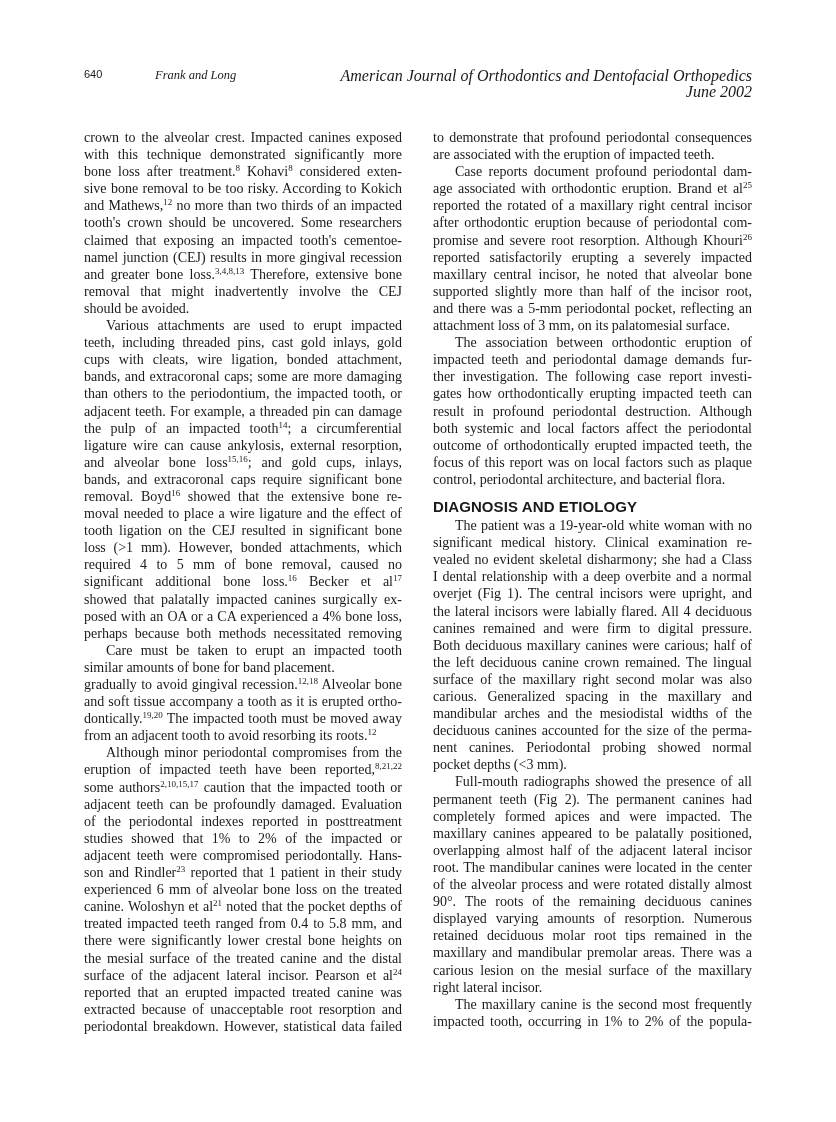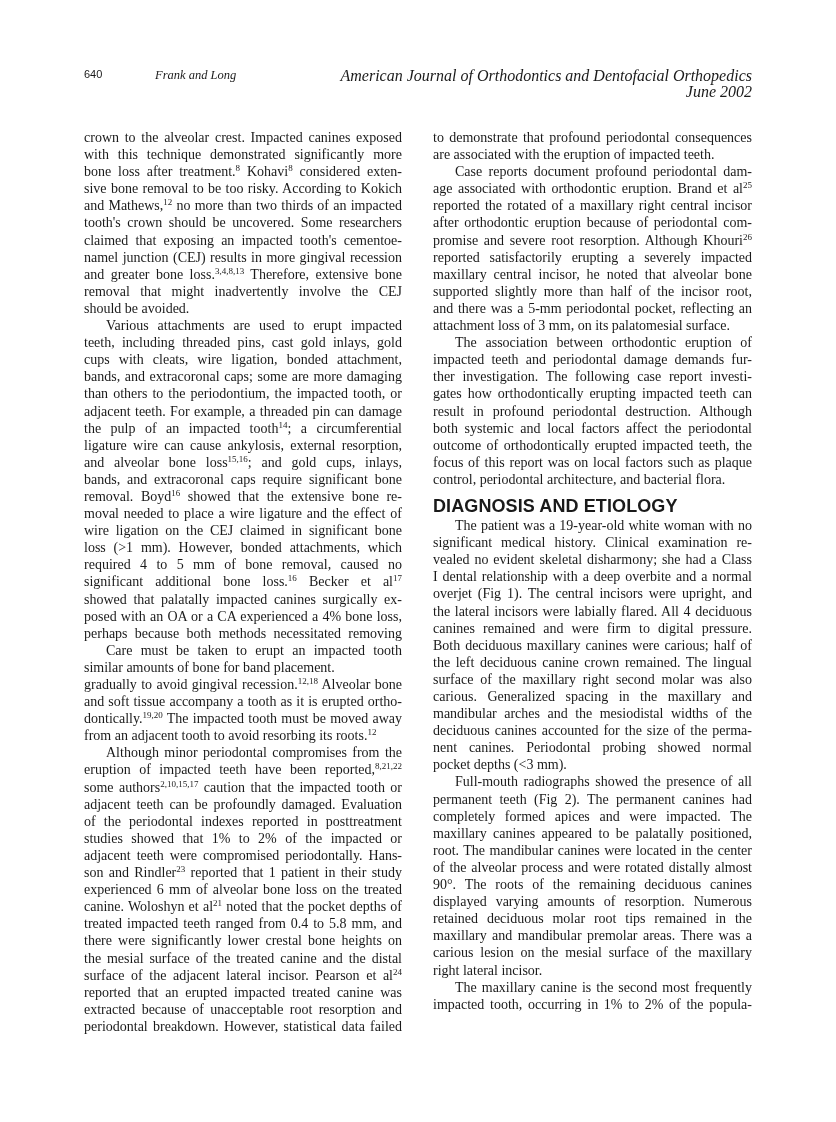--- a/index.html
+++ b/index.html
@@ -10,21 +10,21 @@
            font-weight: normal; font-size: 11px; }
   .running-authors { position: absolute; left: 28px; top: 0; font-style: italic; font-size: 12.5px; margin-left: 43px; }
   .journal { position: absolute; right: 0; top: 0; text-align: right; font-style: italic; font-size: 16px; line-height: 16px; }
   .col { position: absolute; top: 129px; font-family: "Liberation Serif", serif; font-size: 14px; }
   .col-left { left: 84px; width: 318px; }
   .col-right { left: 433px; width: 319px; }
   .ln { display: block; height: 17.1px; line-height: 17.1px; white-space: nowrap; text-align: justify; text-align-last: justify; }
   .ln.last { text-align-last: left; }
   .ln.indent { padding-left: 22px; }
   .ln sup { font-size: 9px; line-height: 0; vertical-align: 5px; }
-  .heading { display: block; font-family: "Liberation Sans", sans-serif; font-weight: bold; font-size: 18px;
+  .heading { display: block; font-family: "Liberation Sans", sans-serif; font-weight: bold; font-size: 15px;
              height: 17.1px; line-height: 17.1px; margin-top: 10px; margin-bottom: 2px; letter-spacing: 0.1px; }
 </style>
 </head>
 <body>
 
 <div class="header">
   <span class="folio">640</span>
   <span class="running-authors">Frank and Long</span>
   <div class="journal">
     <div>American Journal of Orthodontics and Dentofacial Orthopedics</div>
@@ -49,21 +49,21 @@
     <span class="ln">cups with cleats, wire ligation, bonded attachment,</span>
     <span class="ln">bands, and extracoronal caps; some are more damaging</span>
     <span class="ln">than others to the periodontium, the impacted tooth, or</span>
     <span class="ln">adjacent teeth. For example, a threaded pin can damage</span>
     <span class="ln">the pulp of an impacted tooth<sup>14</sup>; a circumferential</span>
     <span class="ln">ligature wire can cause ankylosis, external resorption,</span>
     <span class="ln">and alveolar bone loss<sup>15,16</sup>; and gold cups, inlays,</span>
     <span class="ln">bands, and extracoronal caps require significant bone</span>
     <span class="ln">removal. Boyd<sup>16</sup> showed that the extensive bone re-</span>
     <span class="ln">moval needed to place a wire ligature and the effect of</span>
-    <span class="ln">wire ligation on the CEJ claimed in significant bone</span>
+    <span class="ln">tooth ligation on the CEJ resulted in significant bone</span>
     <span class="ln">loss (&gt;1 mm). However, bonded attachments, which</span>
     <span class="ln">required 4 to 5 mm of bone removal, caused no</span>
     <span class="ln">significant additional bone loss.<sup>16</sup> Becker et al<sup>17</sup></span>
     <span class="ln">showed that palatally impacted canines surgically ex-</span>
     <span class="ln">posed with an OA or a CA experienced a 4% bone loss,</span>
     <span class="ln">perhaps because both methods necessitated removing</span>
     <span class="ln indent">Care must be taken to erupt an impacted tooth</span>
     <span class="ln last">similar amounts of bone for band placement.</span>
     <span class="ln">gradually to avoid gingival recession.<sup>12,18</sup> Alveolar bone</span>
     <span class="ln">and soft tissue accompany a tooth as it is erupted ortho-</span>
@@ -126,20 +126,21 @@
       <span class="ln">surface of the maxillary right second molar was also</span>
       <span class="ln">carious. Generalized spacing in the maxillary and</span>
       <span class="ln">mandibular arches and the mesiodistal widths of the</span>
       <span class="ln">deciduous canines accounted for the size of the perma-</span>
       <span class="ln">nent canines. Periodontal probing showed normal</span>
       <span class="ln last">pocket depths (&lt;3 mm).</span>
       <span class="ln indent">Full-mouth radiographs showed the presence of all</span>
       <span class="ln">permanent teeth (Fig 2). The permanent canines had</span>
       <span class="ln">completely formed apices and were impacted. The</span>
       <span class="ln">maxillary canines appeared to be palatally positioned,</span>
+      <span class="ln">overlapping almost half of the adjacent lateral incisor</span>
       <span class="ln">root. The mandibular canines were located in the center</span>
       <span class="ln">of the alveolar process and were rotated distally almost</span>
       <span class="ln">90°. The roots of the remaining deciduous canines</span>
       <span class="ln">displayed varying amounts of resorption. Numerous</span>
       <span class="ln">retained deciduous molar root tips remained in the</span>
       <span class="ln">maxillary and mandibular premolar areas. There was a</span>
       <span class="ln">carious lesion on the mesial surface of the maxillary</span>
       <span class="ln last">right lateral incisor.</span>
       <span class="ln indent">The maxillary canine is the second most frequently</span>
       <span class="ln">impacted tooth, occurring in 1% to 2% of the popula-</span>

